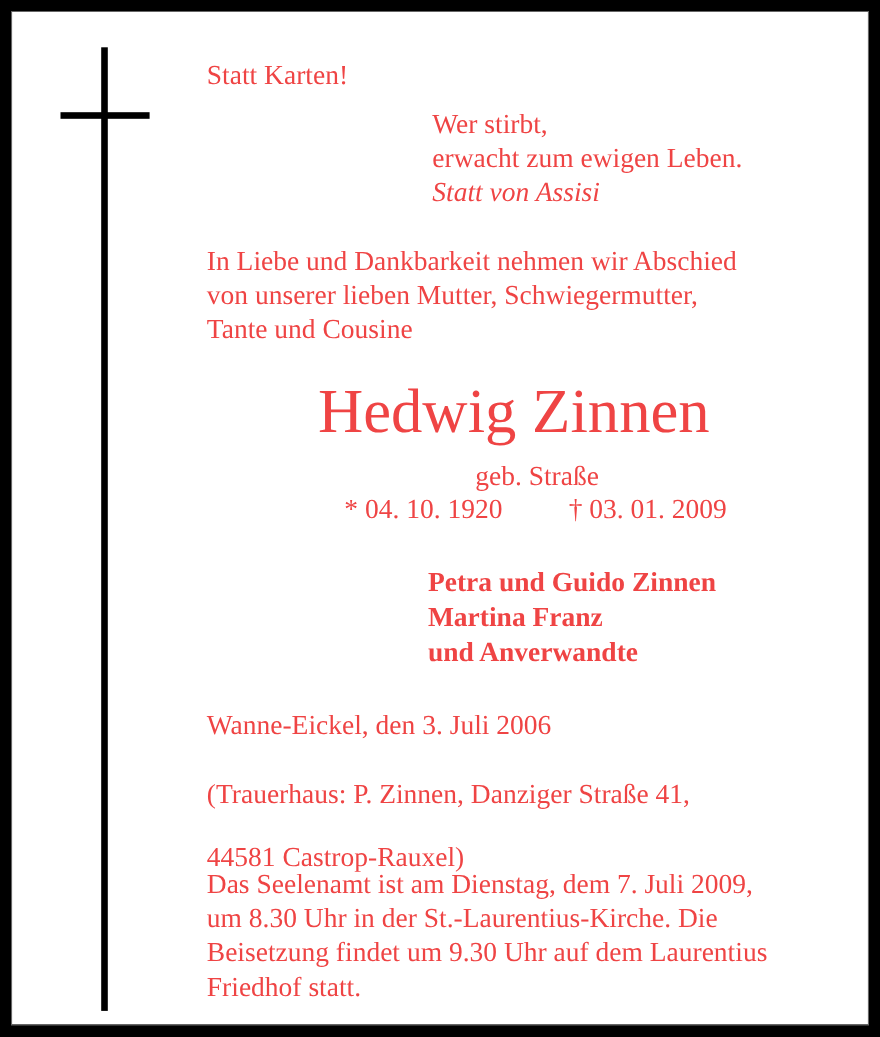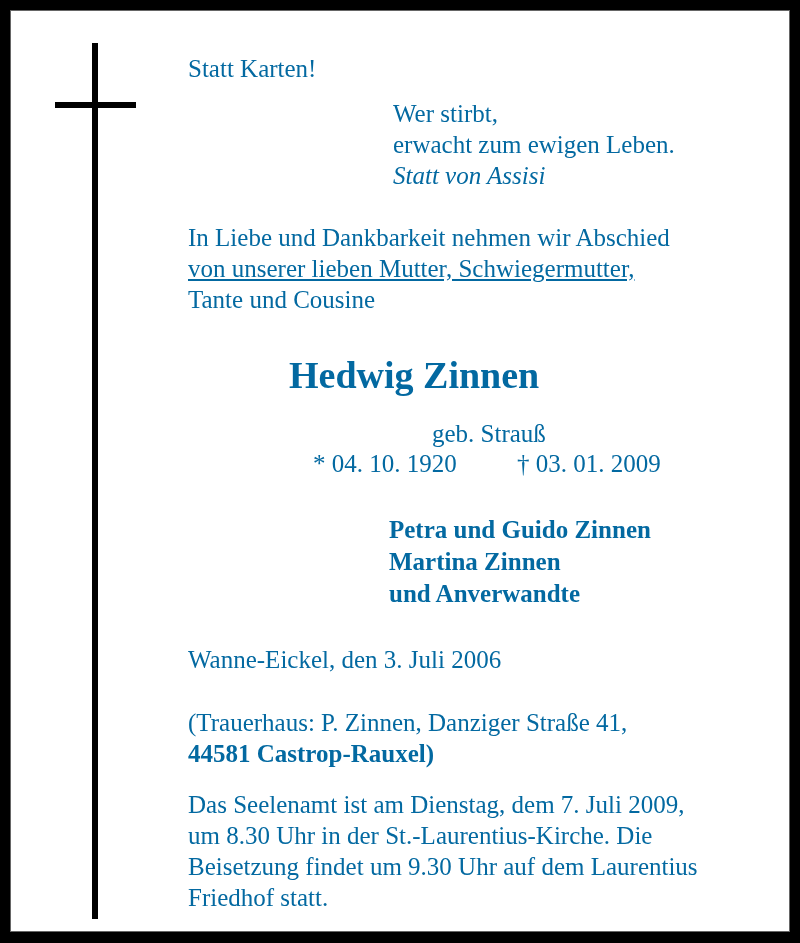--- a/index.html
+++ b/index.html
@@ -5,53 +5,53 @@
     html, body { margin: 0; padding: 0; background: #000; }
     body { width: 800px; height: 943px; position: relative; overflow: hidden; }
     .frame {
       position: absolute; left: 10px; top: 10px; width: 780px; height: 922px;
       background: #fff; box-shadow: inset 0 0 0 1px #666;
     }
     .cross-v { position: absolute; left: 92px; top: 43px; width: 6px; height: 876px; background: #000; }
     .cross-h { position: absolute; left: 55px; top: 102px; width: 81px; height: 6px; background: #000; }
     .t {
       position: absolute; font-family: "Liberation Serif", "DejaVu Serif", serif;
-      color: #0369a1; font-size: 25px; line-height: 31px; white-space: pre;
+      color: #ef4444; font-size: 25px; line-height: 31px; white-space: pre;
     }
     .italic { font-style: italic; }
     .bold { font-weight: bold; }
-    .name { font-size: 38px; line-height: 64px; font-weight: bold; }
+    .name { font-size: 57px; line-height: 64px; font-weight: normal; }
   </style>
 </head>
 <body>
 
 <div class="frame"></div>
 <div class="cross-v"></div>
 <div class="cross-h"></div>
 
 <div class="t" style="left:188px; top:53px;">Statt Karten!</div>
 
 <div class="t" style="left:393px; top:98px;">Wer stirbt,</div>
 <div class="t" style="left:393px; top:129px;">erwacht zum ewigen Leben.</div>
 <div class="t italic" style="left:393px; top:160px;">Statt von Assisi</div>
 
 <div class="t" style="left:188px; top:222px;">In Liebe und Dankbarkeit nehmen wir Abschied</div>
-<div class="t" style="left:188px; top:253px;text-decoration:underline;">von unserer lieben Mutter, Schwiegermutter,</div>
+<div class="t" style="left:188px; top:253px;">von unserer lieben Mutter, Schwiegermutter,</div>
 <div class="t" style="left:188px; top:284px;">Tante und Cousine</div>
 
 <div class="t name" style="left:289px; top:343px;">Hedwig Zinnen</div>
-<div class="t" style="left:432px; top:418px;">geb. Strauß</div>
+<div class="t" style="left:432px; top:418px;">geb. Straße</div>
 <div class="t" style="left:313px; top:448px;">* 04. 10. 1920</div>
 <div class="t" style="left:517px; top:448px;">† 03. 01. 2009</div>
 
 <div class="t bold" style="left:389px; top:514px;">Petra und Guido Zinnen</div>
-<div class="t bold" style="left:389px; top:546px;">Martina Zinnen</div>
+<div class="t bold" style="left:389px; top:546px;">Martina Franz</div>
 <div class="t bold" style="left:389px; top:578px;text-align:right;">und Anverwandte</div>
 
 <div class="t" style="left:188px; top:644px;">Wanne-Eickel, den 3. Juli 2006</div>
 
 <div class="t" style="left:188px; top:707px;">(Trauerhaus: P. Zinnen, Danziger Straße 41,</div>
-<div class="t" style="left:188px; top:738px;font-weight:bold;">44581 Castrop-Rauxel)</div>
+<div class="t" style="left:188px; top:764px;">44581 Castrop-Rauxel)</div>
 
 <div class="t" style="left:188px; top:789px;">Das Seelenamt ist am Dienstag, dem 7. Juli 2009,</div>
 <div class="t" style="left:188px; top:820px;">um 8.30 Uhr in der St.-Laurentius-Kirche. Die</div>
 <div class="t" style="left:188px; top:851px;">Beisetzung findet um 9.30 Uhr auf dem Laurentius</div>
 <div class="t" style="left:188px; top:882px;">Friedhof statt.</div>
 
 </body></html>

